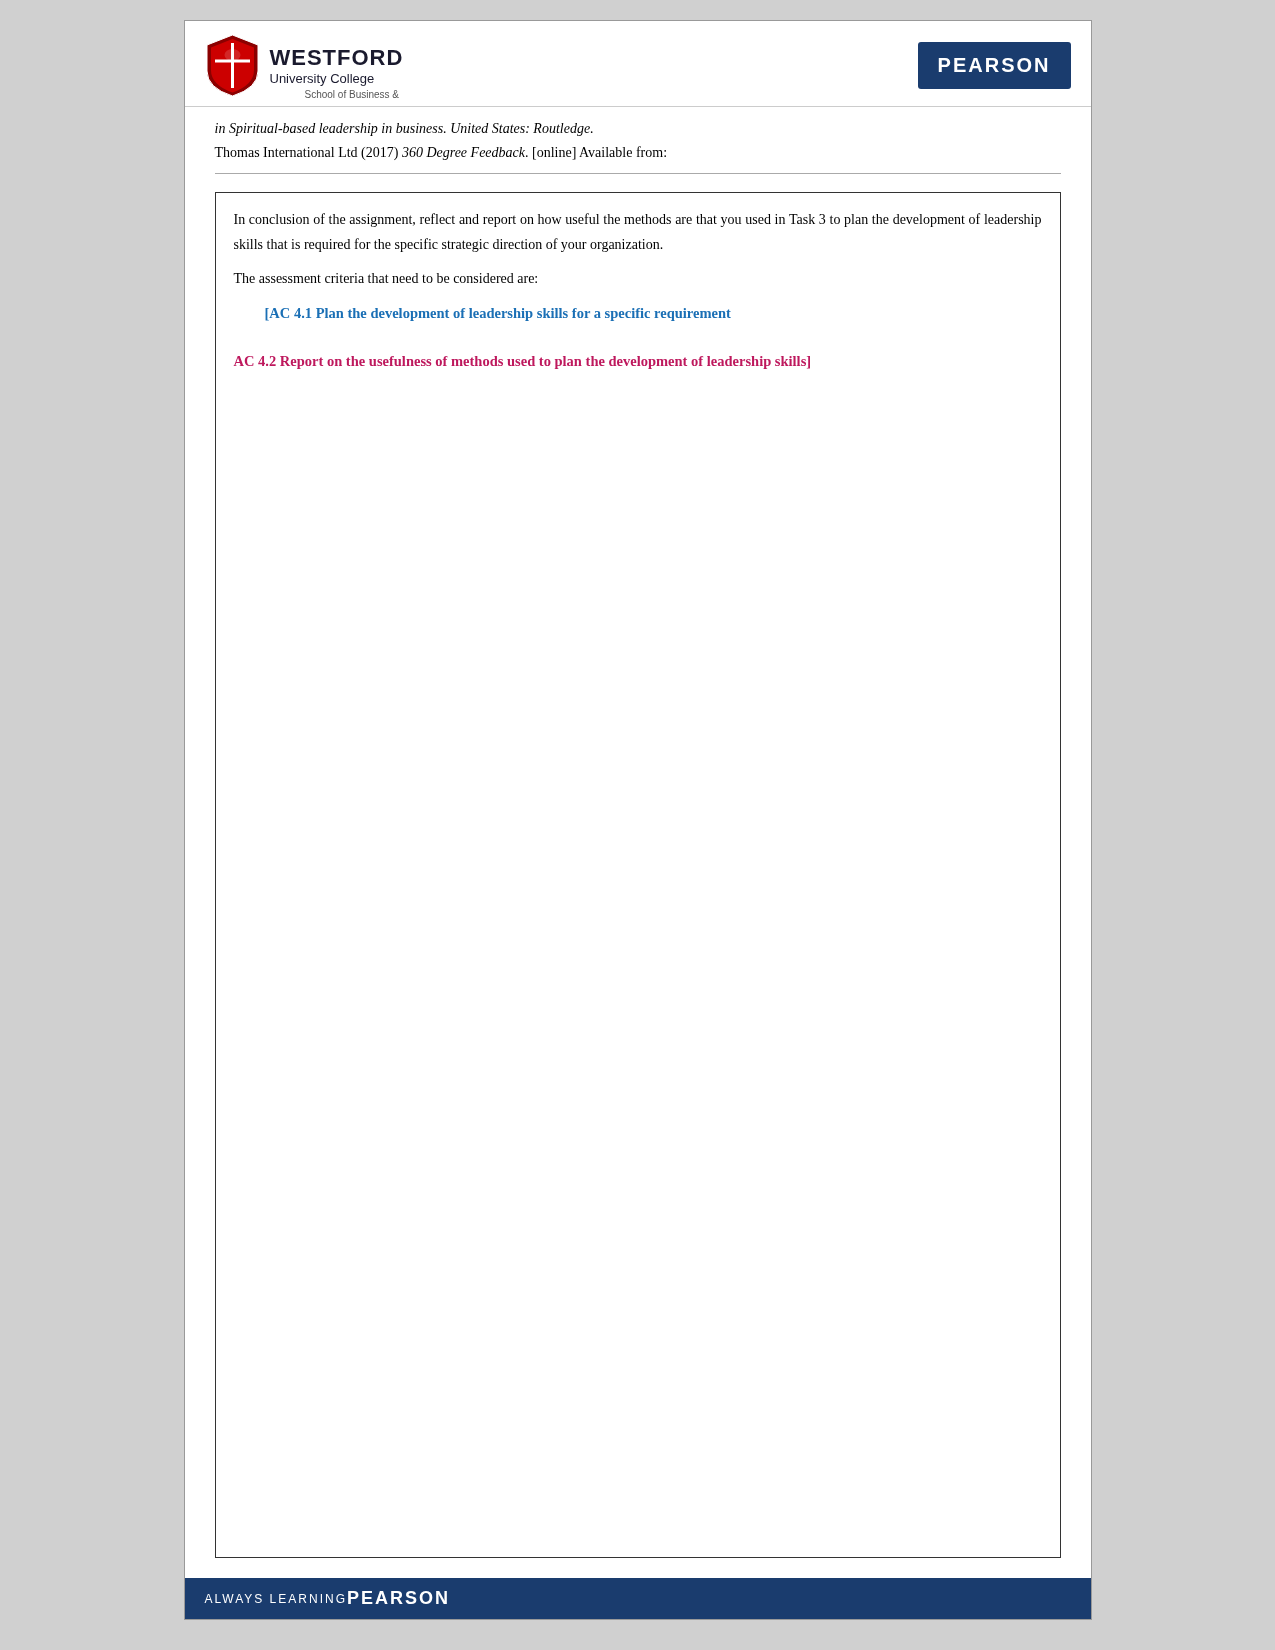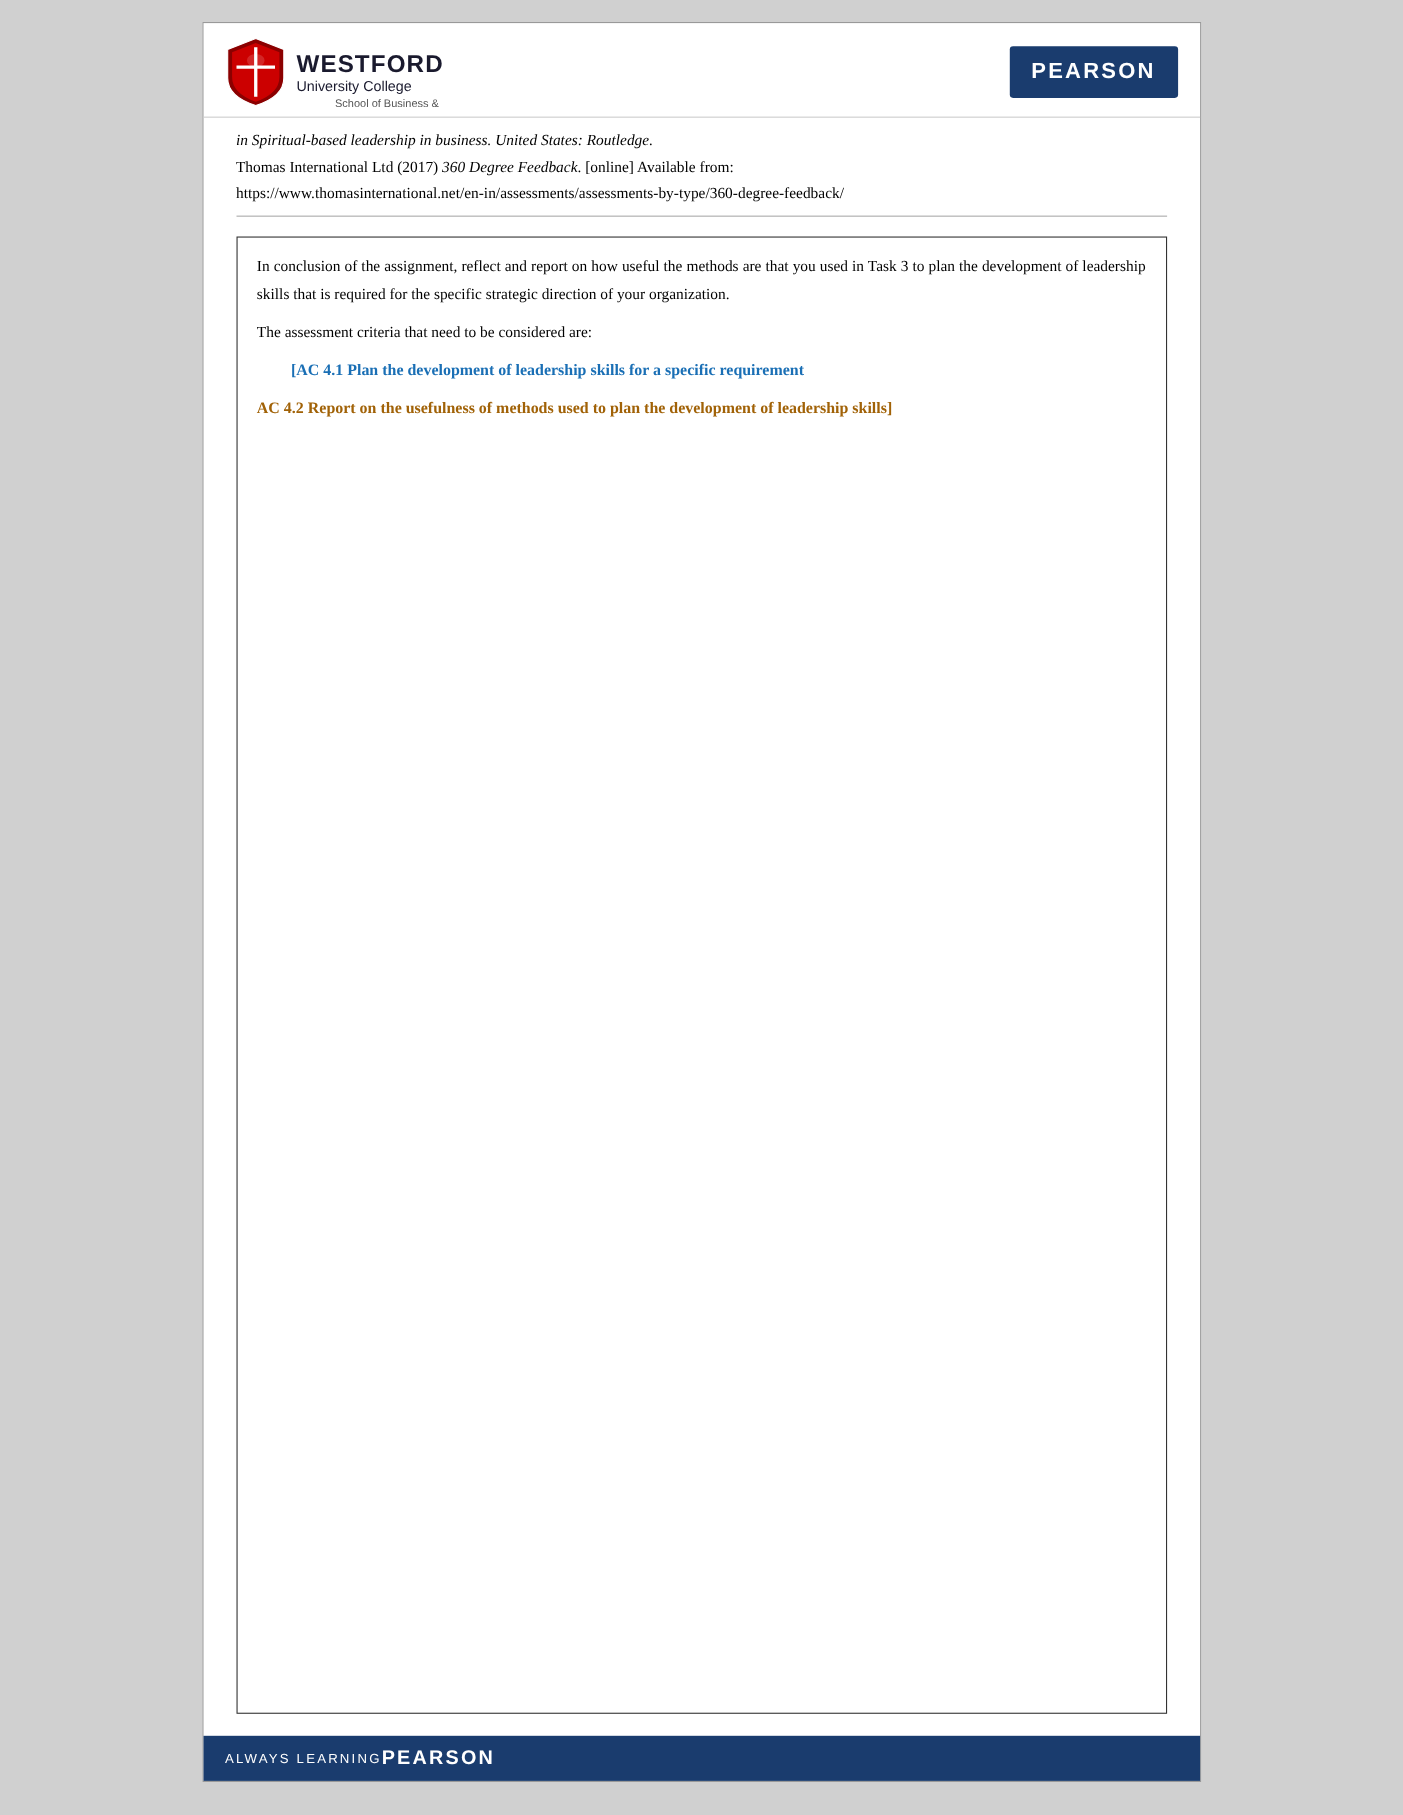--- a/index.html
+++ b/index.html
@@ -138,27 +138,27 @@
     .task-assessment-intro {
       font-size: 14px;
       line-height: 1.7;
       margin-bottom: 10px;
     }
     .ac-item-1 {
       font-size: 14.5px;
       font-weight: bold;
       color: #1a6fb5;
       line-height: 1.7;
-      margin-bottom: 10px;
+      margin-bottom: 24px;
       padding-left: 31px;
     }
     .ac-item-2 {
       font-size: 14.5px;
       font-weight: bold;
-      color: #a16207;
+      color: #be185d;
       line-height: 1.7;
       margin-bottom: 10px;
     }
     
     .footer {
       background-color: #1a3c6e;
       color: #ffffff;
       display: flex;
       justify-content: flex-start;
       align-items: center;
@@ -206,21 +206,20 @@
 
   <div class="content">
 
     <div class="reference-block">
       <p class="ref-line">
         <span style="font-style:italic;">in Spiritual-based leadership in business. United States: Routledge.</span>
       </p>
       <p class="ref-line" style="text-align:justify;">
         <span>Thomas  International  Ltd  (2017) </span><span style="font-style:italic;">360 Degree Feedback</span><span>. [online] Available from:</span>
       </p>
-      <p class="ref-url">https://www.thomasinternational.net/en-in/assessments/assessments-by-type/360-degree-feedback/</p>
     </div>
 
     <div class="task-box">
 
 
 
 
       <p class="task-body">In conclusion of the assignment, reflect and report on how useful the methods are that you used in Task 3 to plan the development of leadership skills that is required for the specific strategic direction of your organization.</p>
 
       <p class="task-assessment-intro">The assessment criteria that need to be considered are:</p>

